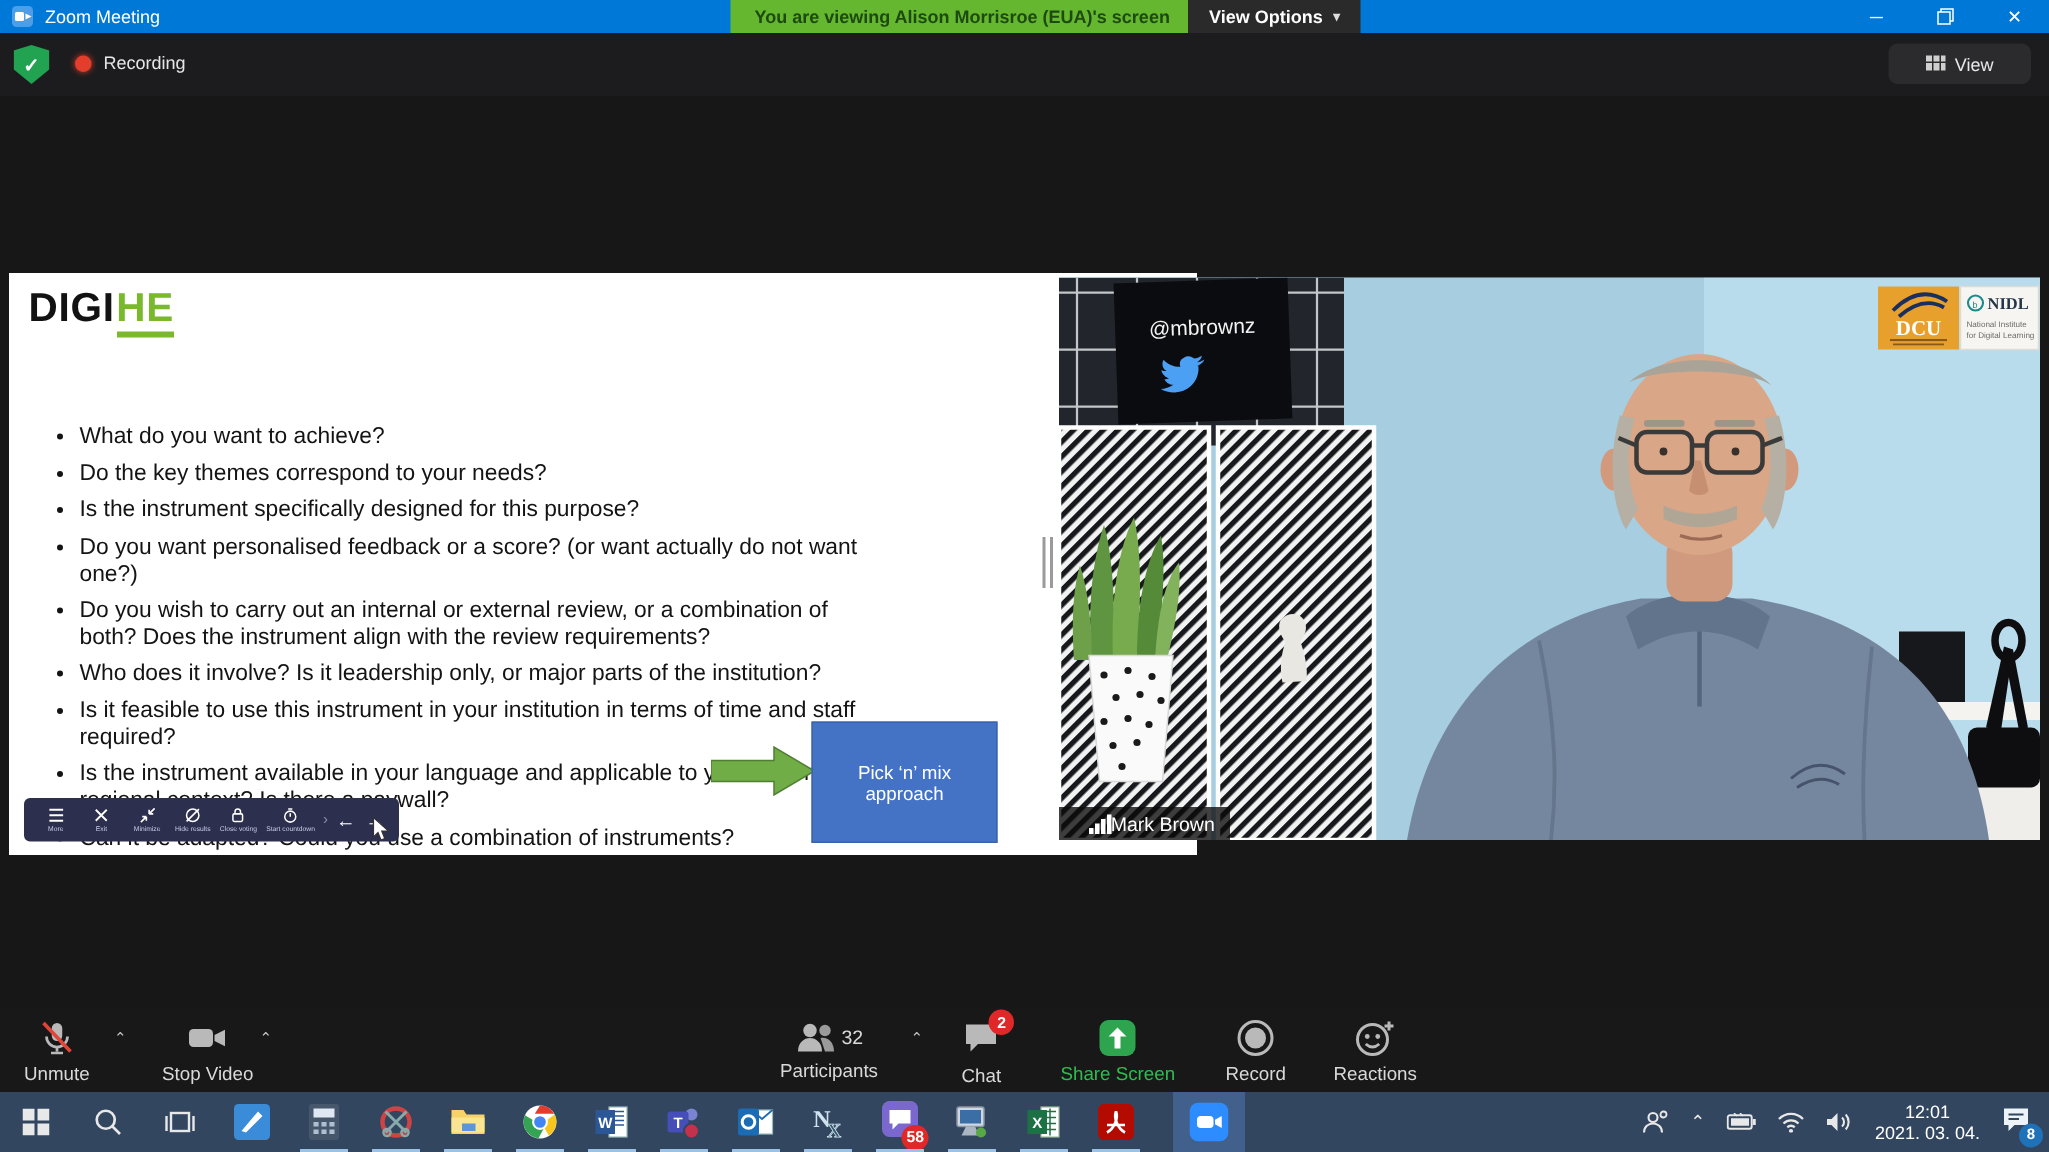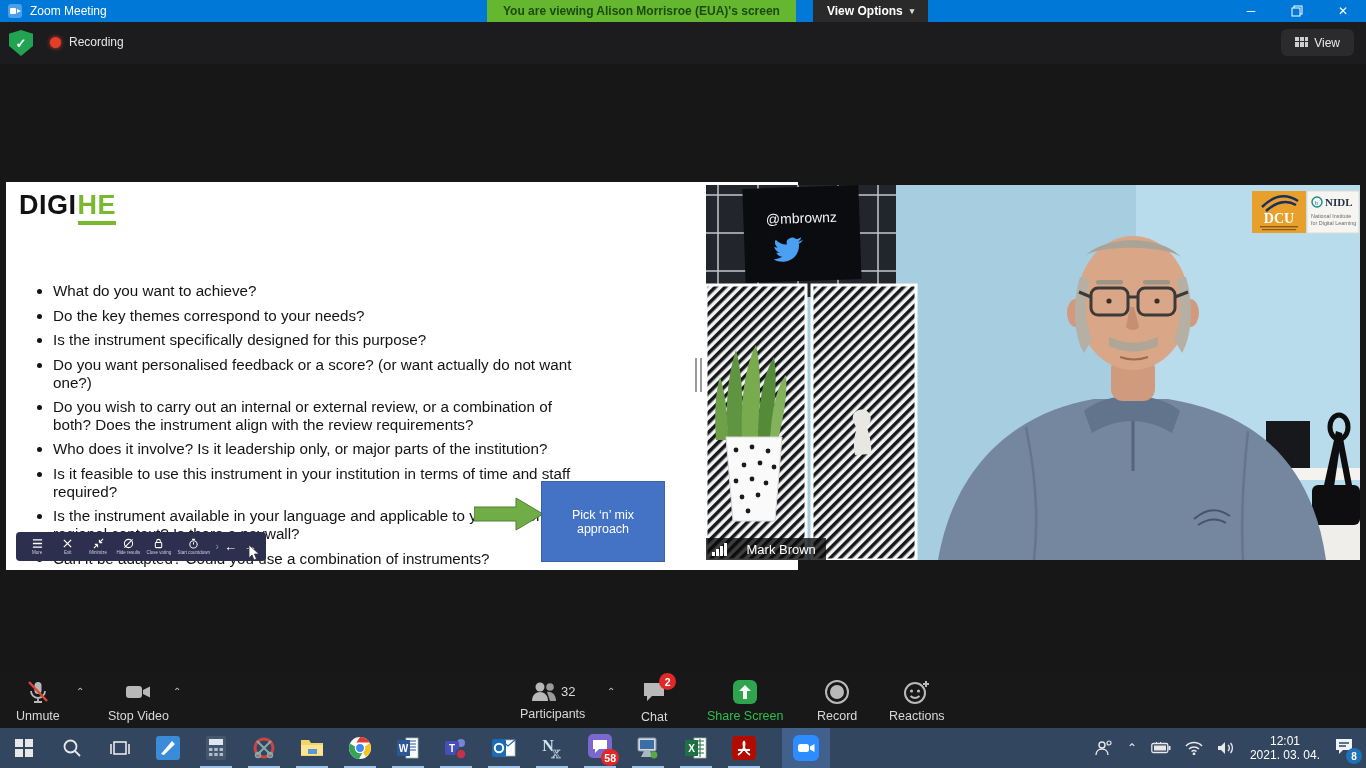--- a/index.html
+++ b/index.html
@@ -7,31 +7,31 @@
   body { font-family:"Liberation Sans", sans-serif; }
   .screen { position:relative; width:1366px; height:768px; overflow:hidden; background:#171717; }
 
   
   .titlebar { position:absolute; left:0; top:0; width:1366px; height:22px; background:#0078d7; display:flex; align-items:center; }
   .app-icon { width:14px; height:14px; margin-left:8px; background:#4a9fe8; border-radius:3px; position:relative; }
   .app-icon:before { content:""; position:absolute; left:2px; top:4px; width:6px; height:6px; background:#fff; border-radius:1px; }
   .app-icon:after { content:""; position:absolute; right:1px; top:5px; border-left:4px solid #fff; border-top:2px solid transparent; border-bottom:2px solid transparent; }
   .win-title { color:#fff; font-size:12px; margin-left:8px; }
   .banner { position:absolute; left:487px; top:0; height:22px; padding:0 16px; background:#65b72f; color:#1d4a10; font-size:12px; font-weight:bold; display:flex; align-items:center; }
-  .view-options { position:absolute; left:813px; top:0; height:22px; padding:0 14px; background:#2a2a2a; color:#fff; font-size:12px; font-weight:bold; display:flex; align-items:center; gap:7px; cursor:pointer;text-align:right; }
+  .view-options { position:absolute; left:792px; top:0; height:22px; padding:0 14px; background:#2a2a2a; color:#fff; font-size:12px; font-weight:bold; display:flex; align-items:center; gap:7px; cursor:pointer;text-align:right; }
   .view-options .chev { font-size:9px; color:#ddd; }
   .win-controls { position:absolute; right:0; top:0; height:22px; display:flex; }
   .win-btn { width:46px; height:22px; display:flex; align-items:center; justify-content:center; color:#fff; font-size:12px; }
 
   
   .meetbar { position:absolute; left:0; top:22px; width:1366px; height:42px; background:#1c1c1e; }
   .shield { position:absolute; left:9px; top:8px; width:24px; height:26px; background:#21a352; clip-path:polygon(50% 0,100% 14%,100% 62%,50% 100%,0 62%,0 14%); display:flex; align-items:center; justify-content:center; color:#fff; font-size:13px; font-weight:bold; }
   .rec { position:absolute; left:50px; top:13px; display:flex; align-items:center; gap:8px; color:#e6e6e6; font-size:12px; }
   .rec-dot { width:11px; height:11px; border-radius:50%; background:#e23e2b; box-shadow:0 0 4px #e23e2b; }
-  .view-btn { position:absolute; right:12px; top:7px; height:27px; padding:0 14px; background:#2b2b2d; border-radius:6px; display:flex; align-items:center; gap:6px; color:#e8e8e8; font-size:12px; cursor:pointer; }
+  .view-btn { position:absolute; right:12px; top:7px; height:27px; padding:0 25px; background:#2b2b2d; border-radius:6px; display:flex; align-items:center; gap:6px; color:#e8e8e8; font-size:12px; cursor:pointer; }
   .grid-ic { width:13px; height:11px; display:grid; grid-template-columns:1fr 1fr 1fr; grid-template-rows:4px 5px; gap:1px; }
   .grid-ic span { background:#cfcfcf; }
 
   
   .slide { position:absolute; left:6px; top:182px; width:792px; height:388px; background:#ffffff; color:#111; }
   .digihe { position:absolute; left:13px; top:8px; display:flex; align-items:baseline; font-weight:800; font-size:27px; letter-spacing:0.5px; }
   .digihe .digi { color:#121212; }
   .digihe .he { color:#7ab82d; border-bottom:4px solid #7ab82d; padding-bottom:0; margin-left:1px; }
   .slide-title { position:absolute; left:60px; top:42px; width:628px; text-align:center; font-size:29px; color:#1a1a1a; }
   .bullets { position:absolute; left:28px; top:100px; width:552px; list-style:disc; padding-left:19px; font-size:15.2px; line-height:1.16; color:#141414; }
@@ -47,21 +47,21 @@
   .pt-sep { color:#8a8dac; font-size:10px; margin:0 2px; }
   .pt-arrow { color:#fff; font-size:13px; width:20px; text-align:center; cursor:pointer; }
   .cursor { position:absolute; left:232px; top:12px; }
 
   
   .divider { position:absolute; left:695px; top:358px; display:flex; gap:3px; }
   .divider span { width:2px; height:34px; background:#9a9a9a; }
 
   
   .video { position:absolute; left:706px; top:185px; width:654px; height:375px; background:#9cc4d8; overflow:hidden; }
-  .nametag { position:absolute; left:0; bottom:0; height:22px; background:rgba(10,10,10,0.78); display:flex; align-items:center; gap:20px; padding:0 10px 0 6px; color:#fff; font-size:13px; }
+  .nametag { position:absolute; left:0; bottom:0; height:22px; background:rgba(10,10,10,0.78); display:flex; align-items:center; gap:0; padding:0 10px 0 20px; color:#fff; font-size:13px; }
   .sigbars { display:flex; align-items:flex-end; gap:1.5px; height:13px; }
   .sigbars span { width:2.5px; background:#fff; }
 
   
   .controls { position:absolute; left:0; top:672px; width:1366px; height:56px; background:#181819; }
   .cbtn { position:absolute; top:7px; display:flex; flex-direction:column; align-items:center; gap:4px; color:#d9d9d9; font-size:12.5px; cursor:pointer; }
   .chevup { position:absolute; top:14px; color:#c9c9c9; font-size:10px; cursor:pointer; }
   .badge { position:absolute; top:-6px; right:-9px; min-width:17px; height:17px; border-radius:9px; background:#e02828; color:#fff; font-size:10.5px; font-weight:bold; display:flex; align-items:center; justify-content:center; padding:0 3px; }
   .share-label { color:#2ebd4e !important; }
   .pcount { font-size:13px; color:#d9d9d9; margin-left:3px; }

